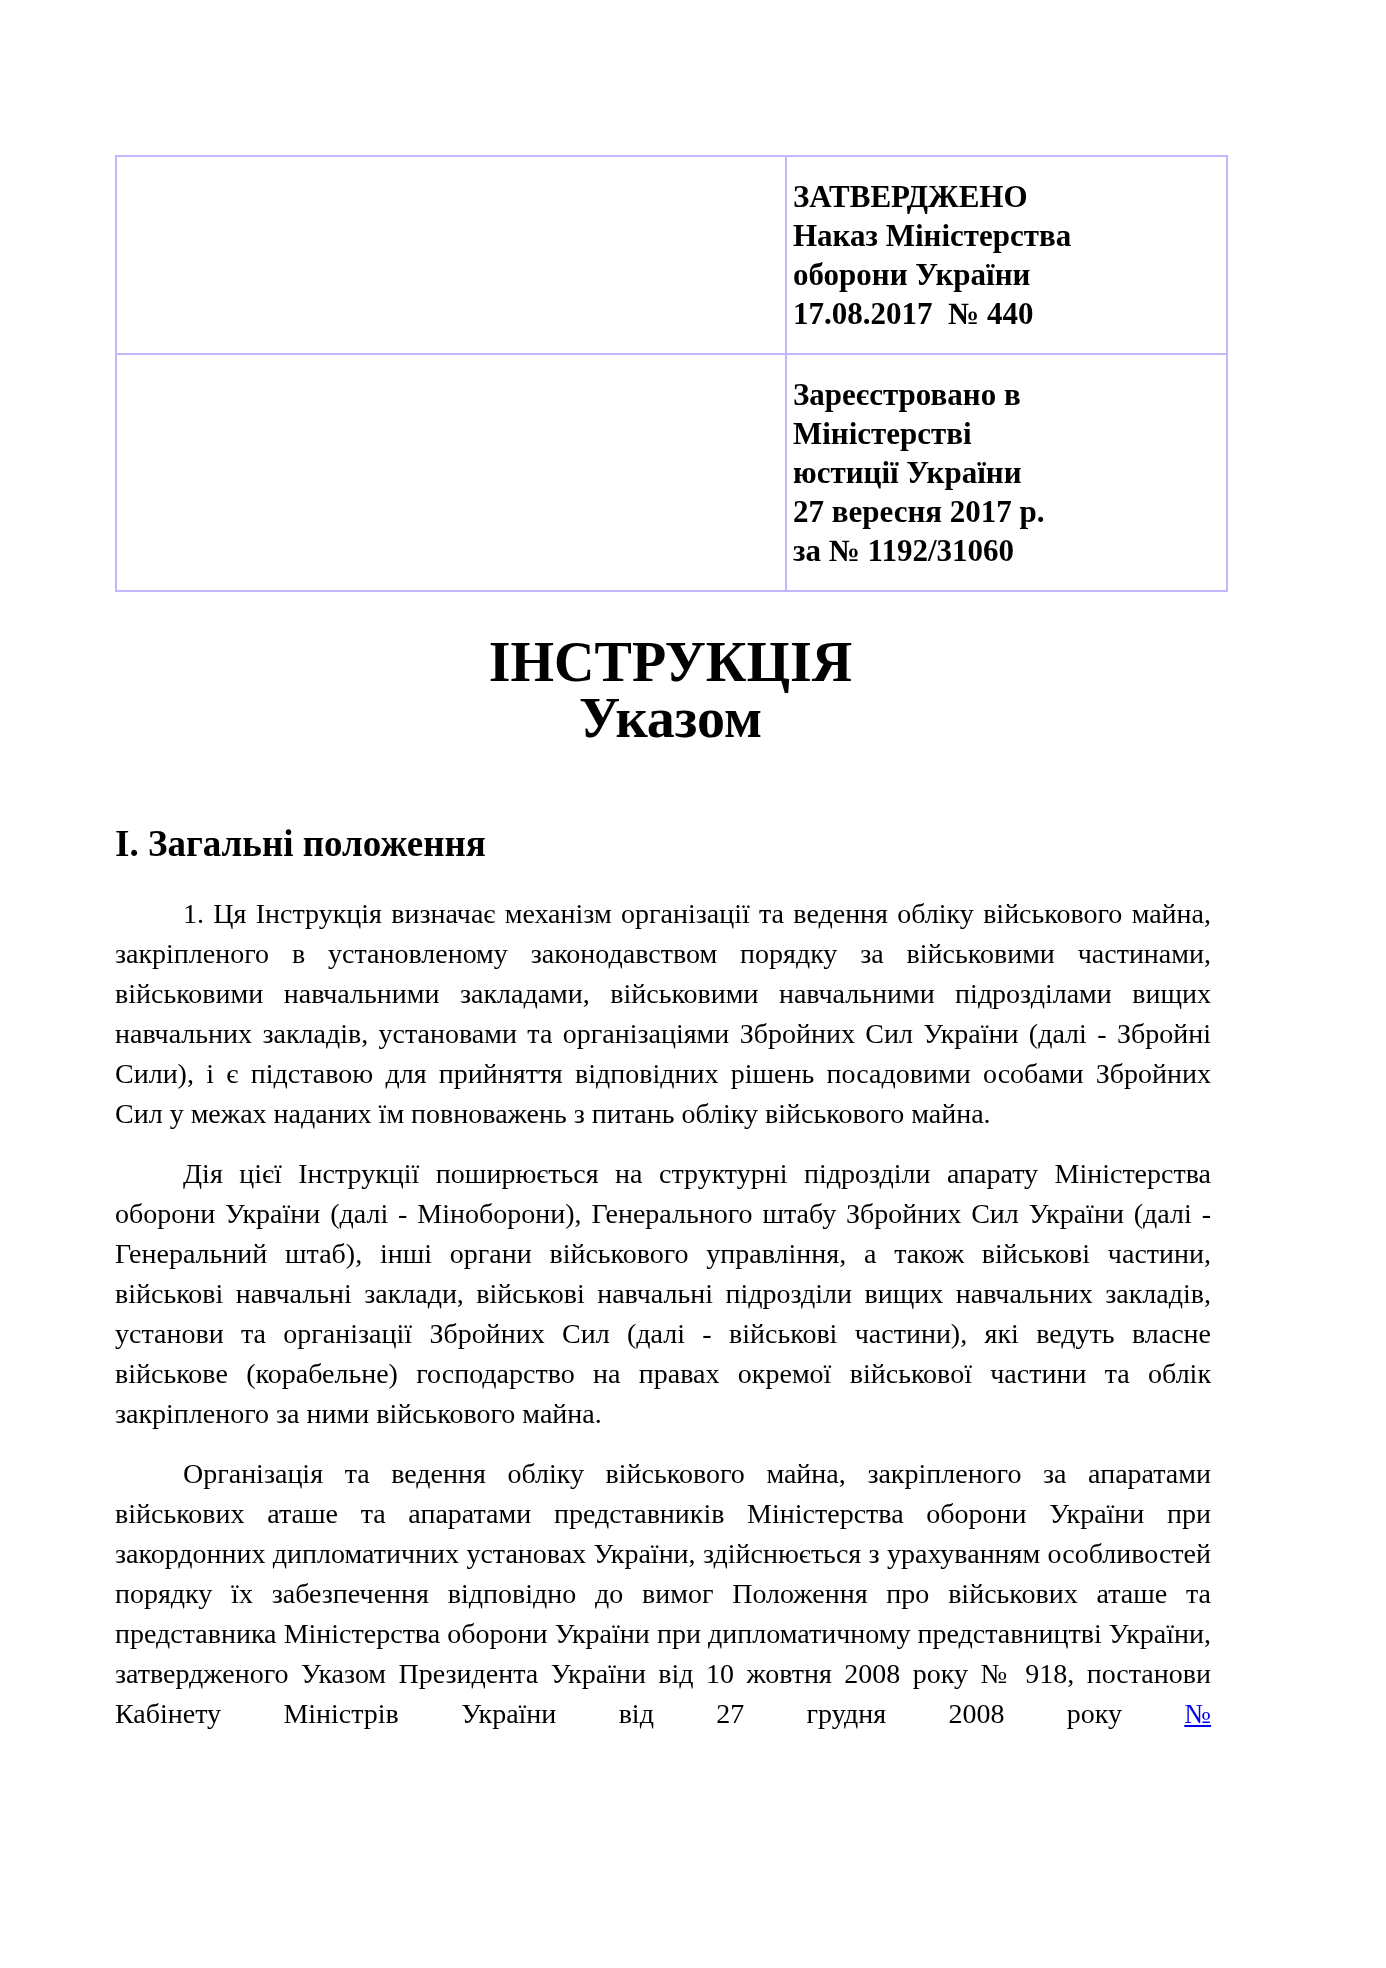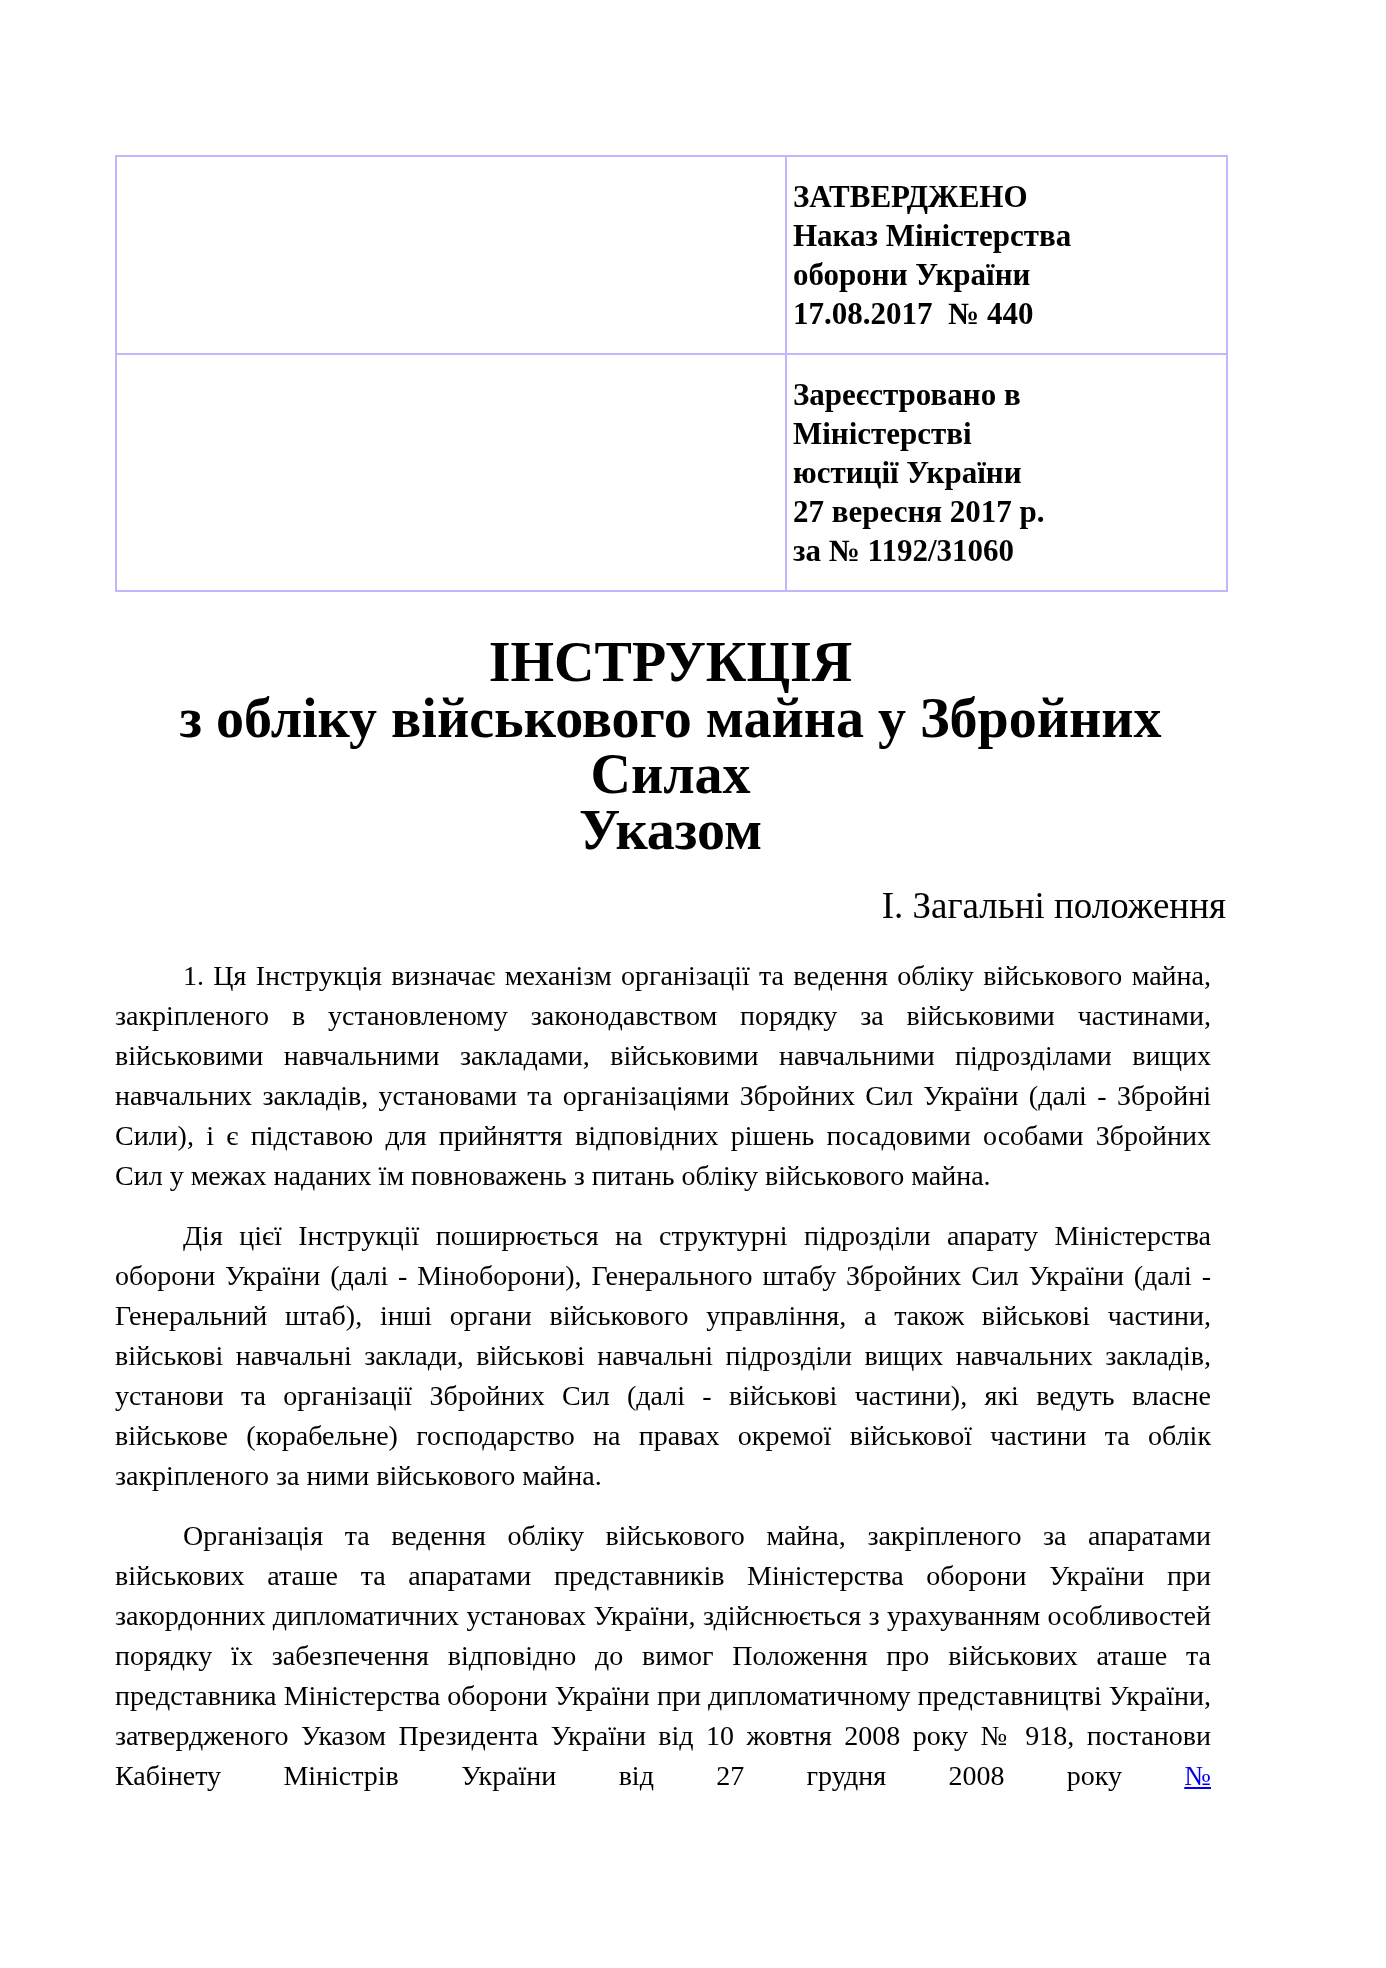--- a/index.html
+++ b/index.html
@@ -43,23 +43,23 @@
   
   .doc-title {
     margin-top: 42px;
     text-align: center;
     font-weight: bold;
     font-size: 56px;
     line-height: 56px;
   }
   
   .section-heading {
-    margin-top: 24px;
-    text-align: right;
-    font-weight: normal;
+    margin-top: 74px;
+    text-align: left;
+    font-weight: bold;
     font-size: 37px;
     line-height: 48px;
   }
   
   .body-para {
     margin: 26px 15px 0 0;
     font-size: 28px;
     line-height: 40px;
     text-align: justify;
     text-indent: 68px;
@@ -101,21 +101,20 @@
           <div class="cell-line">юстиції України</div>
           <div class="cell-line">27 вересня 2017 р.</div>
           <div class="cell-line">за № 1192/31060</div>
         </td>
       </tr>
     </tbody>
   </table>
 
   <div class="doc-title">
     <div>ІНСТРУКЦІЯ</div>
-    <div>з обліку військового майна у Збройних Силах</div>
     <div>Указом</div>
   </div>
 
   <div class="section-heading">І. Загальні положення</div>
 
   <p class="body-para"><span class="para-text">1. Ця Інструкція визначає механізм організації та ведення обліку військового майна, закріпленого в установленому законодавством порядку за військовими частинами, військовими навчальними закладами, військовими навчальними підрозділами вищих навчальних закладів, установами та організаціями Збройних Сил України (далі - Збройні Сили), і є підставою для прийняття відповідних рішень посадовими особами Збройних Сил у межах наданих їм повноважень з питань обліку військового майна.</span></p>
 
   <p class="body-para"><span class="para-text">Дія цієї Інструкції поширюється на структурні підрозділи апарату Міністерства оборони України (далі - Міноборони), Генерального штабу Збройних Сил України (далі - Генеральний штаб), інші органи військового управління, а також військові частини, військові навчальні заклади, військові навчальні підрозділи вищих навчальних закладів, установи та організації Збройних Сил (далі - військові частини), які ведуть власне військове (корабельне) господарство на правах окремої військової частини та облік закріпленого за ними військового майна.</span></p>
 
   <p class="body-para last-para"><span class="para-text">Організація та ведення обліку військового майна, закріпленого за апаратами військових аташе та апаратами представників Міністерства оборони України при закордонних дипломатичних установах України, здійснюється з урахуванням особливостей порядку їх забезпечення відповідно до вимог Положення про військових аташе та представника Міністерства оборони України при дипломатичному представництві України, затвердженого Указом Президента України від 10 жовтня 2008 року № 918, постанови Кабінету Міністрів України від 27 грудня 2008 року </span><a class="doc-link" href="#">№</a></p>

